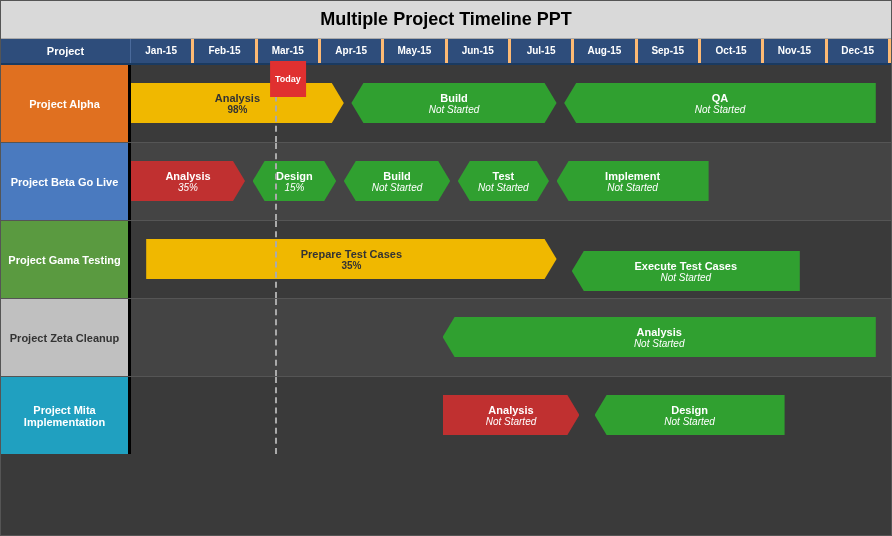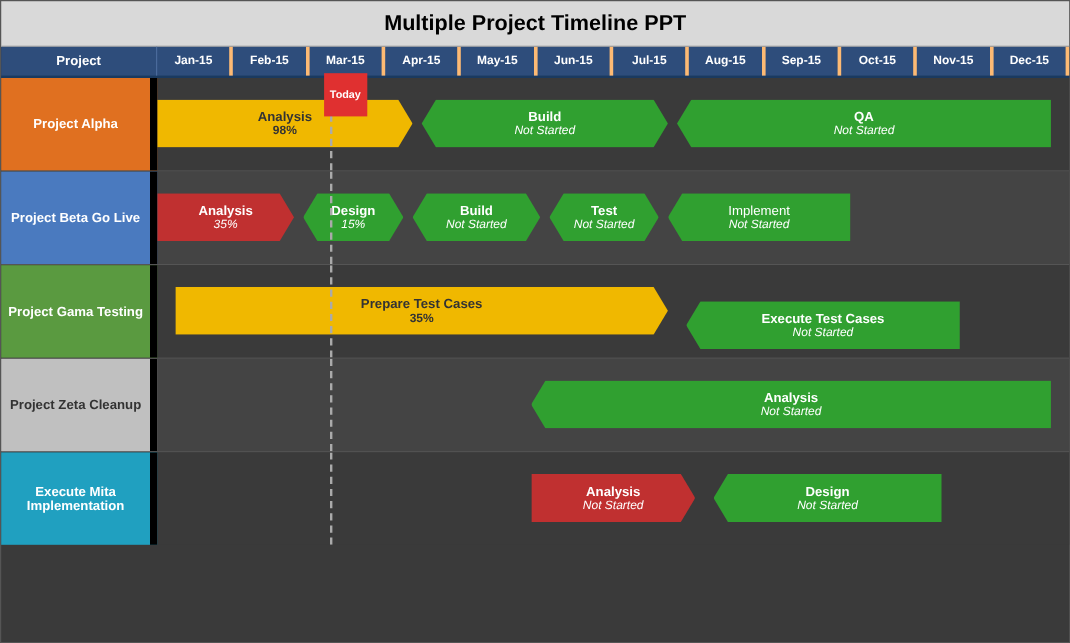--- a/index.html
+++ b/index.html
@@ -60,21 +60,21 @@
       width: 130px;
       min-width: 130px;
       display: flex;
       align-items: center;
       justify-content: center;
       text-align: center;
       color: #fff;
       font-size: 11px;
       font-weight: bold;
       padding: 6px 4px;
-      border-right: 6px solid #000000;
+      border-right: 3px solid #000000;
     }
     .project-label.alpha { background: #e07020; }
     .project-label.beta { background: #4a7abf; }
     .project-label.gama { background: #5a9a40; }
     .project-label.zeta { background: #c0c0c0; color: #333; }
     .project-label.mita { background: #20a0c0; }
 
     .timeline-area {
       flex: 1;
       position: relative;
@@ -151,21 +151,21 @@
         <span style="font-size:11px;font-weight:bold;color:#fff;">Build</span>
         <span style="font-size:10px;color:#fff;font-style:italic;">Not Started</span>
       </div>
 
       <div style="position:absolute;top:18px;left:43%;width:12%;height:40px;background:#30a030;clip-path:polygon(12px 0,calc(100% - 12px) 0,100% 50%,calc(100% - 12px) 100%,12px 100%,0 50%);display:flex;align-items:center;justify-content:center;flex-direction:column;">
         <span style="font-size:11px;font-weight:bold;color:#fff;">Test</span>
         <span style="font-size:10px;color:#fff;font-style:italic;">Not Started</span>
       </div>
 
       <div style="position:absolute;top:18px;left:56%;width:20%;height:40px;background:#30a030;clip-path:polygon(12px 0,100% 0,100% 100%,12px 100%,0 50%);display:flex;align-items:center;justify-content:center;flex-direction:column;">
-        <span style="font-size:11px;font-weight:normal;color:#fff;">Implement</span>
+        <span style="font-size:11px;font-weight:bold;color:#fff;">Implement</span>
         <span style="font-size:10px;color:#fff;font-style:italic;">Not Started</span>
       </div>
     </div>
   </div>
 
   <div class="project-row" style="background:#3a3a3a;">
     <div class="project-label gama">Project Gama Testing</div>
     <div class="timeline-area" style="height:77px;">
       <div style="position:absolute;left:19%;top:0;bottom:0;border-left:2px dashed #aaa;z-index:5;"></div>
 
@@ -187,21 +187,21 @@
       <div style="position:absolute;left:19%;top:0;bottom:0;border-left:2px dashed #aaa;z-index:5;"></div>
 
       <div style="position:absolute;top:18px;left:41%;width:57%;height:40px;background:#30a030;clip-path:polygon(12px 0,100% 0,100% 100%,12px 100%,0 50%);display:flex;align-items:center;justify-content:center;flex-direction:column;">
         <span style="font-size:11px;font-weight:bold;color:#fff;">Analysis</span>
         <span style="font-size:10px;color:#fff;font-style:italic;">Not Started</span>
       </div>
     </div>
   </div>
 
   <div class="project-row" style="background:#3a3a3a;border-bottom:none;">
-    <div class="project-label mita">Execute Mita Implementation</div>
+    <div class="project-label mita">Project Mita Implementation</div>
     <div class="timeline-area" style="height:77px;">
       <div style="position:absolute;left:19%;top:0;bottom:0;border-left:2px dashed #aaa;z-index:5;"></div>
 
       <div style="position:absolute;top:18px;left:41%;width:18%;height:40px;background:#c03030;clip-path:polygon(0 0,calc(100% - 12px) 0,100% 50%,calc(100% - 12px) 100%,0 100%);display:flex;align-items:center;justify-content:center;flex-direction:column;">
         <span style="font-size:11px;font-weight:bold;color:#fff;">Analysis</span>
         <span style="font-size:10px;color:#fff;font-style:italic;">Not Started</span>
       </div>
 
       <div style="position:absolute;top:18px;left:61%;width:25%;height:40px;background:#30a030;clip-path:polygon(12px 0,100% 0,100% 100%,12px 100%,0 50%);display:flex;align-items:center;justify-content:center;flex-direction:column;">
         <span style="font-size:11px;font-weight:bold;color:#fff;">Design</span>

